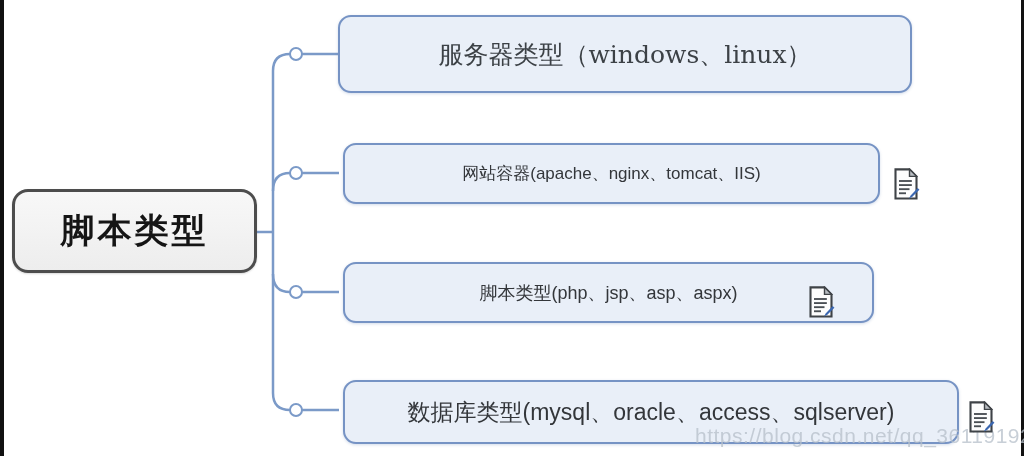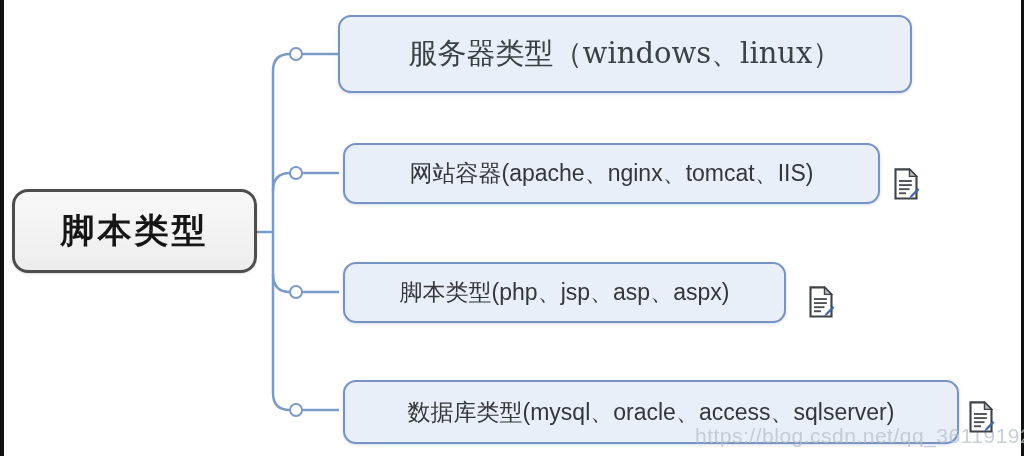--- a/index.html
+++ b/index.html
@@ -33,23 +33,23 @@
     box-shadow:0 1px 2px rgba(0,0,0,.15);
   }
   .child-node{
     background:#e9eff8;
     border:2px solid #7693c4;
     border-radius:13px;
     color:#33363a;
     box-shadow:0 1px 3px rgba(110,140,185,.30);
   }
   .node-1{left:338px;top:15px;width:574px;height:78px;
-          font-size:29px;font-family:"DejaVu Serif","Liberation Serif",serif;color:#3c4146;}
-  .node-2{left:343px;top:143px;width:537px;height:61px;font-size:23px;}
-  .node-3{left:343px;top:262px;width:443px;height:61px;font-size:23px;}
+          font-size:25px;font-family:"DejaVu Serif","Liberation Serif",serif;color:#3c4146;}
+  .node-2{left:343px;top:143px;width:537px;height:61px;font-size:17px;}
+  .node-3{left:343px;top:262px;width:531px;height:61px;font-size:18px;}
   .node-4{left:343px;top:380px;width:616px;height:64px;font-size:23px;}
 
   .note-icon{position:absolute;z-index:6;}
   .note-icon-2{left:892px;top:168px;}
   .note-icon-3{left:807px;top:286px;}
   .note-icon-4{left:967px;top:401px;}
 
   .watermark{
     position:absolute;
     left:695px;top:424px;

